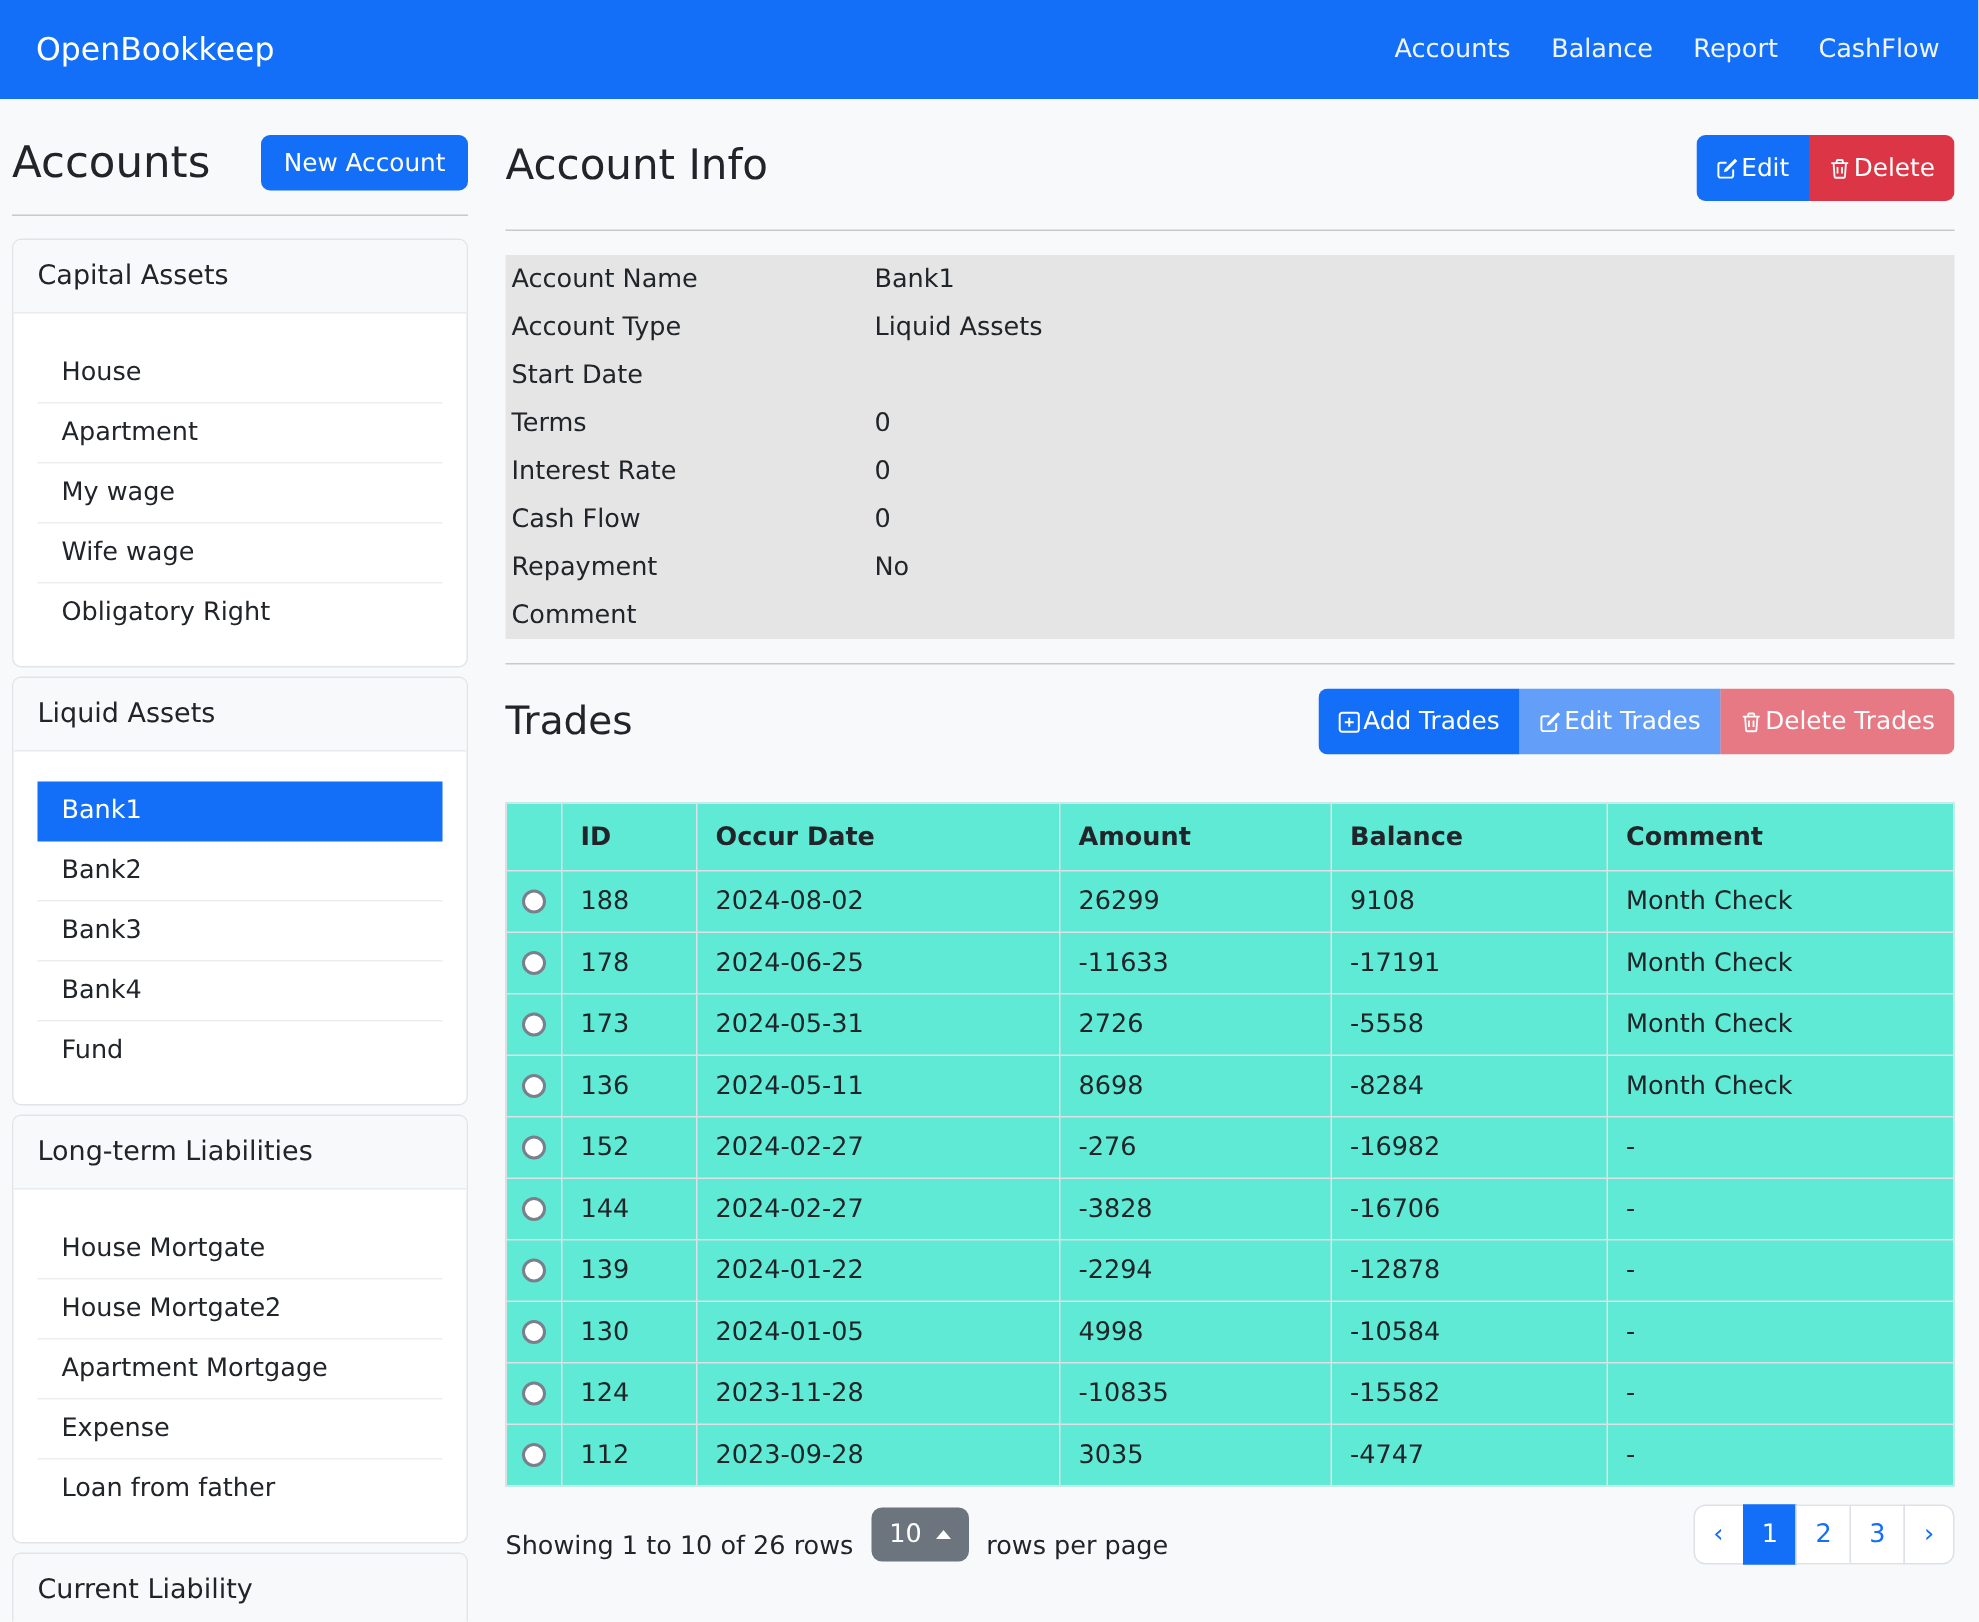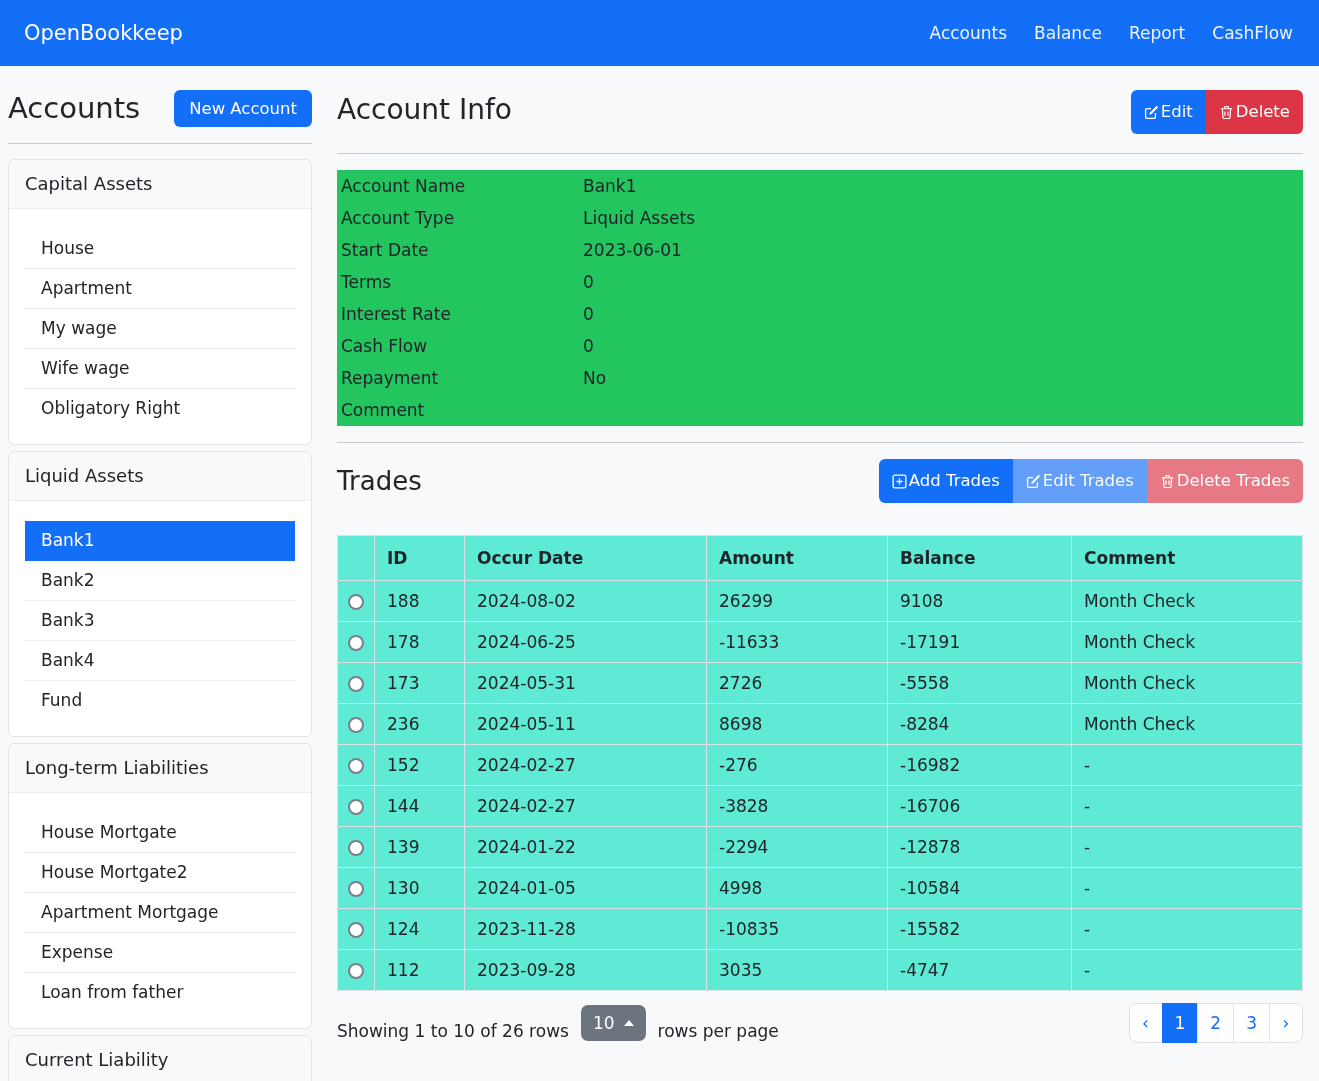--- a/index.html
+++ b/index.html
@@ -38,21 +38,21 @@
   .list-item:last-child { border-bottom:none; }
   .list-item.active { background:var(--primary,#136ef8); color:#fff; border-color:transparent; }
   
   .main-head { display:flex; justify-content:space-between; align-items:flex-start; }
   .page-title { font-size:28px; font-weight:400; margin:2px 0 0; line-height:1.3; }
   .btn-group { display:inline-flex; border-radius:6px; overflow:hidden; }
   .btn-group .btn { display:inline-flex; align-items:center; gap:2px; font-size:16.5px; padding:11px 13px; line-height:22px; }
   .btn-faded { opacity:.65; }
   .section-divider { border:none; border-top:1px solid #c8c9ca; margin:19px 0 16px; }
   
-  .info-panel { background:#22c55e; padding:0 4px; }
+  .info-panel { background:#e5e5e5; padding:0 4px; }
   .info-row { display:grid; grid-template-columns:242px 1fr; align-items:center; height:32px; }
   
   .trades-head { display:flex; justify-content:space-between; align-items:center; margin:16px 0 32px; }
   .trades-title { font-size:26px; font-weight:400; margin:0; }
   table.trades { width:100%; border-collapse:collapse; background:#5eead4; table-layout:fixed; }
   .trades th, .trades td { border:1px solid #dee2e6; text-align:left; overflow:hidden; }
   .trades th { font-weight:700; font-size:17px; padding:11px 12px; line-height:22px; }
   .trades td { font-size:17px; padding:10px 12px; line-height:20px; }
   .radio-cell { text-align:center !important; padding:10px 6px !important; }
   .radio {
@@ -170,21 +170,20 @@
         <div class="info-row">
           <span>Account Name</span>
           <span>Bank1</span>
         </div>
         <div class="info-row">
           <span>Account Type</span>
           <span>Liquid Assets</span>
         </div>
         <div class="info-row">
           <span>Start Date</span>
-          <span>2023-06-01</span>
         </div>
         <div class="info-row">
           <span>Terms</span>
           <span>0</span>
         </div>
         <div class="info-row">
           <span>Interest Rate</span>
           <span>0</span>
         </div>
         <div class="info-row">
@@ -277,21 +276,21 @@
           <tr>
             <td class="radio-cell"><span class="radio"></span></td>
             <td>173</td>
             <td>2024-05-31</td>
             <td>2726</td>
             <td>-5558</td>
             <td>Month Check</td>
           </tr>
           <tr>
             <td class="radio-cell"><span class="radio"></span></td>
-            <td>236</td>
+            <td>136</td>
             <td>2024-05-11</td>
             <td>8698</td>
             <td>-8284</td>
             <td>Month Check</td>
           </tr>
           <tr>
             <td class="radio-cell"><span class="radio"></span></td>
             <td>152</td>
             <td>2024-02-27</td>
             <td>-276</td>

